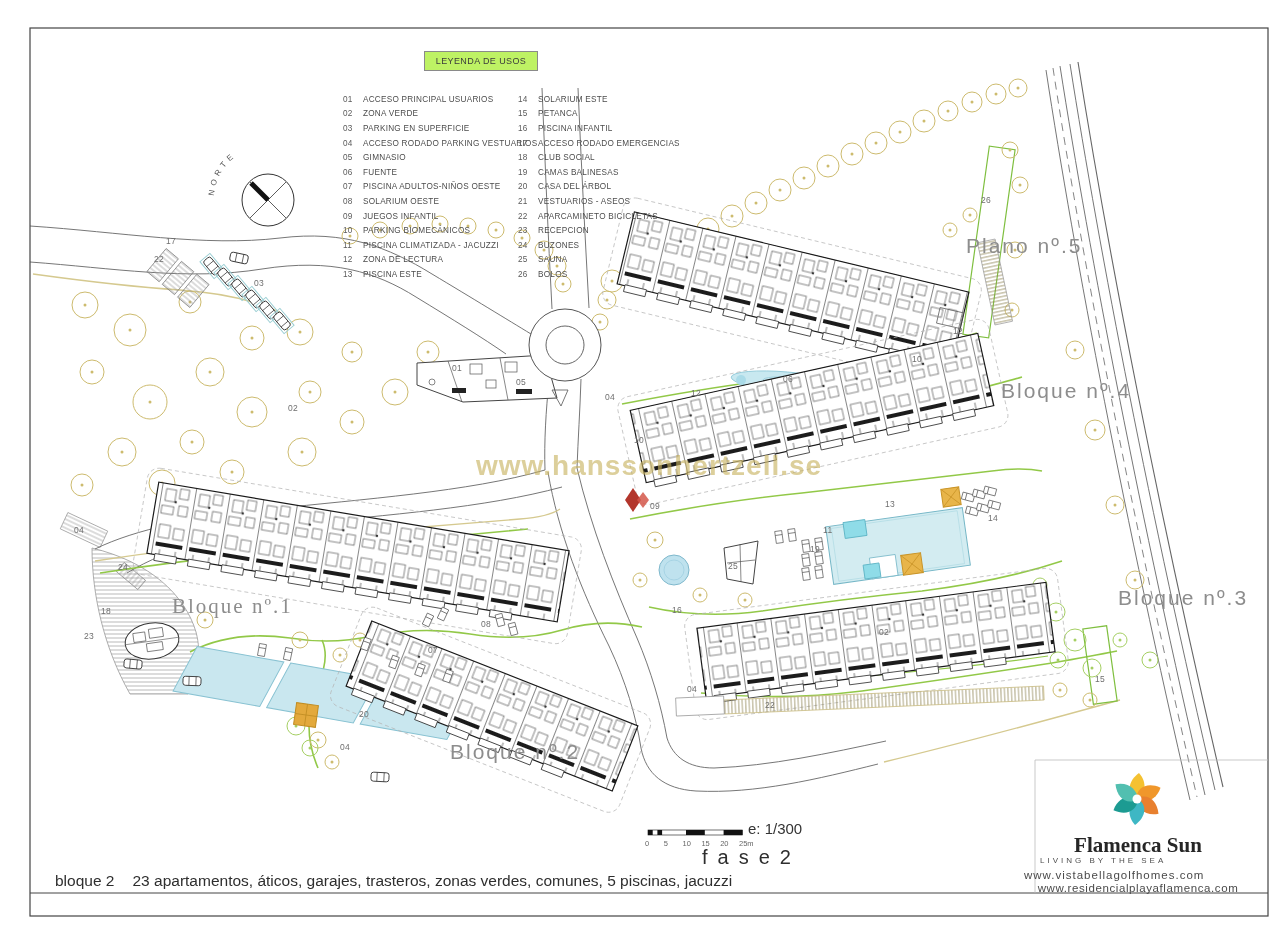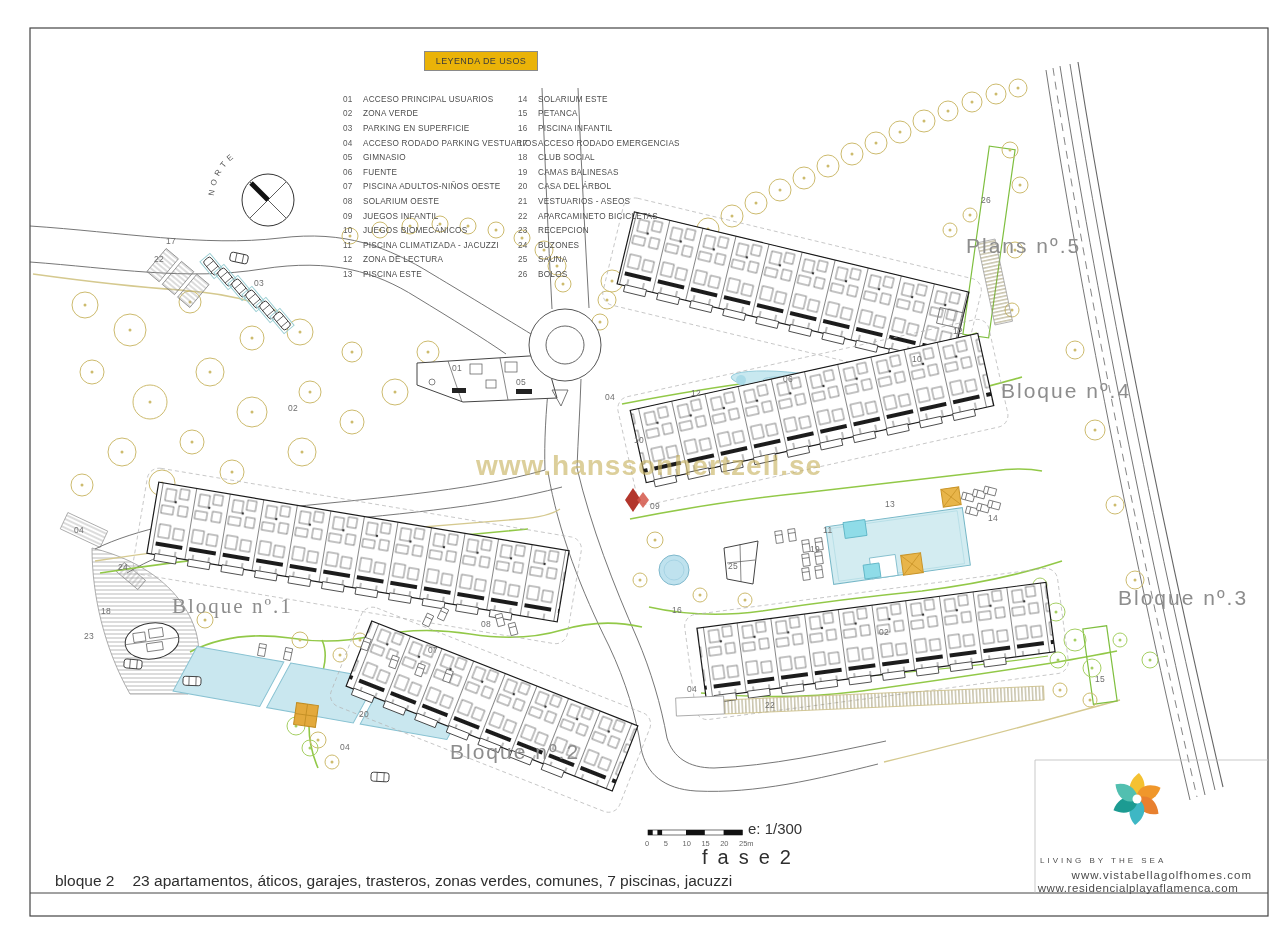--- a/index.html
+++ b/index.html
@@ -3,21 +3,21 @@
 <meta charset="utf-8">
 <style>
   html,body{margin:0;padding:0;background:#fff;}
   #page{position:relative;width:1280px;height:933px;background:#fff;overflow:hidden;
         font-family:"Liberation Sans",sans-serif;}
   #plan-svg{position:absolute;left:0;top:0;z-index:1;}
   .ovl{position:absolute;z-index:3;}
   
   #legend-title-box{left:424px;top:51px;width:112px;height:18px;border:1px solid #8a8a8a;
      display:flex;align-items:center;justify-content:center;font-size:9px;color:#3c3c3c;
-     letter-spacing:.4px;background:#eab308;}
+     letter-spacing:.4px;background:#bef264;}
   .lg-col{position:absolute;top:92px;}
   #legend-col1{left:343px;}
   #legend-col2{left:518px;}
   .lg-row{display:flex;height:14.6px;align-items:center;}
   .lg-num{width:20px;font-size:8.2px;color:#5a5a5a;letter-spacing:.2px;}
   .lg-txt{font-size:8.2px;color:#4c4c4c;letter-spacing:.25px;white-space:nowrap;}
   
   .plan-num{position:absolute;font-size:8.5px;color:#6f6f6f;letter-spacing:.3px;z-index:3;}
   .block-label{position:absolute;font-size:21px;color:#8d8d8d;letter-spacing:2px;z-index:3;
      white-space:nowrap;}
@@ -31,21 +31,21 @@
   #subtitle .sp{display:inline-block;width:18px;}
   #disclaimer{left:38px;top:899px;font-size:9.5px;color:#555;letter-spacing:.2px;white-space:nowrap;}
   
   #scale-label{left:748px;top:820px;font-size:15px;color:#333;}
   .scale-tick{position:absolute;top:839px;font-size:7.5px;color:#666;z-index:3;}
   
   #logo-name{left:1040px;top:833px;width:196px;text-align:center;
      font-family:"Liberation Serif",serif;font-weight:bold;font-size:21px;color:#262626;}
   #logo-tagline{left:1040px;top:856px;width:196px;text-align:left;font-size:8px;
      letter-spacing:3px;color:#4f4f4f;}
-  #logo-url1{left:1024px;top:869px;width:228px;text-align:right;font-size:11.5px;
+  #logo-url1{left:1024px;top:869px;width:228px;text-align:left;font-size:11.5px;
      letter-spacing:1px;color:#4a4a4a;}
   #logo-url2{left:1024px;top:882px;width:228px;text-align:center;font-size:11.5px;
      letter-spacing:.6px;color:#4a4a4a;}
 </style>
 </head>
 <body>
 
 <div id="page">
 
 <svg id="plan-svg" width="1280" height="933" viewBox="0 0 1280 933">
@@ -701,21 +701,21 @@
       <div class="lg-row">
         <span class="lg-num">08</span>
         <span class="lg-txt">SOLARIUM OESTE</span>
       </div>
       <div class="lg-row">
         <span class="lg-num">09</span>
         <span class="lg-txt">JUEGOS INFANTIL</span>
       </div>
       <div class="lg-row">
         <span class="lg-num">10</span>
-        <span class="lg-txt">JUEGOS BIOMECÁNICOS</span>
+        <span class="lg-txt">PARKING BIOMECÁNICOS</span>
       </div>
       <div class="lg-row">
         <span class="lg-num">11</span>
         <span class="lg-txt">PISCINA CLIMATIZADA - JACUZZI</span>
       </div>
       <div class="lg-row">
         <span class="lg-num">12</span>
         <span class="lg-txt">ZONA DE LECTURA</span>
       </div>
       <div class="lg-row">
@@ -806,48 +806,49 @@
       <span class="plan-num" style="left: 118px; top: 562px;">24</span>
       <span class="plan-num" style="left: 101px; top: 606px;">18</span>
       <span class="plan-num" style="left: 84px; top: 631px;">23</span>
       <span class="plan-num" style="left: 481px; top: 619px;">08</span>
       <span class="plan-num" style="left: 428px; top: 645px;">07</span>
       <span class="plan-num" style="left: 359px; top: 709px;">20</span>
       <span class="plan-num" style="left: 340px; top: 742px;">04</span>
       <span class="plan-num" style="left: 74px; top: 525px;">04</span>
     </div>
 <div id="block-labels">
-      <div class="block-label" style="left: 966px; top: 234px;">Plans nº.5</div>
+      <div class="block-label" style="left: 966px; top: 234px;">Plano nº.5</div>
       <div class="block-label" style="left: 1001px; top: 379px;">Bloque nº.4</div>
       <div class="block-label" style="left: 1118px; top: 586px;">Bloque nº.3</div>
       <div class="block-label" style="left: 172px; top: 594px; font-family: Liberation Serif, serif;">Bloque nº.1</div>
       <div class="block-label" style="left: 450px; top: 740px;">Bloque nº.2</div>
     </div>
 
 <div class="ovl" id="watermark">www.hanssonhertzell.se</div>
 
 <div class="ovl" id="scale-label">e: 1/300</div>
 <div id="scale-ticks">
       <span class="scale-tick" style="left: 645px;">0</span>
       <span class="scale-tick" style="left: 663.8px;">5</span>
       <span class="scale-tick" style="left: 682.6px;">10</span>
       <span class="scale-tick" style="left: 701.4px;">15</span>
       <span class="scale-tick" style="left: 720.2px;">20</span>
       <span class="scale-tick" style="left: 739px;">25m</span>
     </div>
 
 <div class="ovl" id="title-phase">fase2</div>
-<div class="ovl" id="subtitle"><span>bloque 2</span><span class="sp"></span><span>23 apartamentos, áticos, garajes, trasteros, zonas verdes, comunes, 7 piscinas, jacuzzi</span></div>
+<div class="ovl" id="subtitle"><span>bloque 2</span><span class="sp"></span><span>23 apartamentos, áticos, garajes, trasteros, zonas verdes, comunes, 5 piscinas, jacuzzi</span></div>
 
 <svg class="ovl" id="logo-mark" style="left:1107px;top:768px;z-index:3" width="60" height="62" viewBox="-30 -31 60 62">
       <path d="M0,1 C 8,-4 11,-16 2,-26 C -9,-18 -11,-6 0,1 Z" fill="#F4C131" transform="rotate(0)"></path>
       <path d="M0,1 C 8,-4 11,-16 2,-26 C -9,-18 -11,-6 0,1 Z" fill="#F0972B" transform="rotate(60)"></path>
       <path d="M0,1 C 8,-4 11,-16 2,-26 C -9,-18 -11,-6 0,1 Z" fill="#E8802F" transform="rotate(120)"></path>
       <path d="M0,1 C 8,-4 11,-16 2,-26 C -9,-18 -11,-6 0,1 Z" fill="#3EB7C4" transform="rotate(180)"></path>
       <path d="M0,1 C 8,-4 11,-16 2,-26 C -9,-18 -11,-6 0,1 Z" fill="#1C9B92" transform="rotate(240)"></path>
       <path d="M0,1 C 8,-4 11,-16 2,-26 C -9,-18 -11,-6 0,1 Z" fill="#52BFB0" transform="rotate(300)"></path>
       <circle cx="0" cy="0" r="4.5" fill="#fff"></circle>
     </svg>
+<div class="ovl" id="logo-name">Flamenca Sun</div>
 <div class="ovl" id="logo-tagline">LIVING BY THE SEA</div>
 <div class="ovl" id="logo-url1">www.vistabellagolfhomes.com</div>
 <div class="ovl" id="logo-url2">www.residencialplayaflamenca.com</div>
 
 </div>
 
 </body></html>

